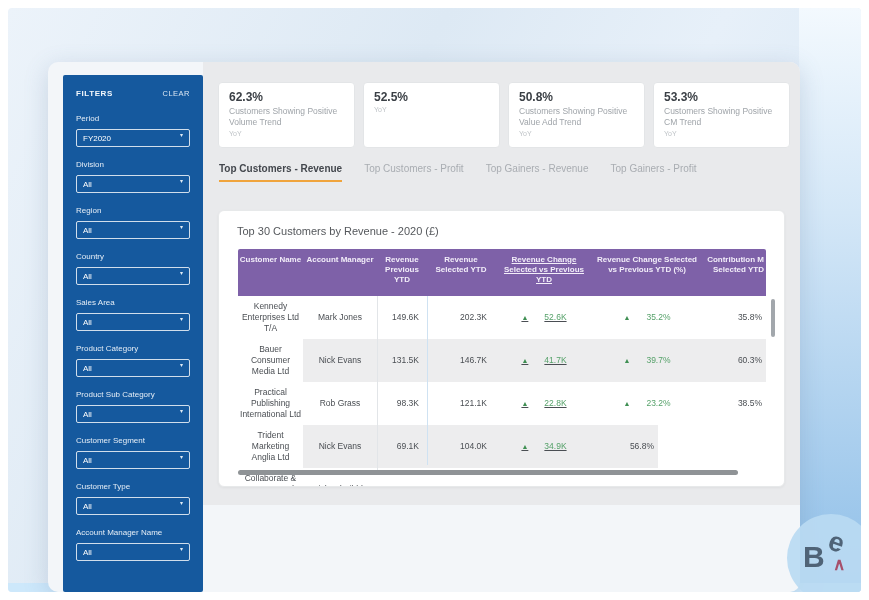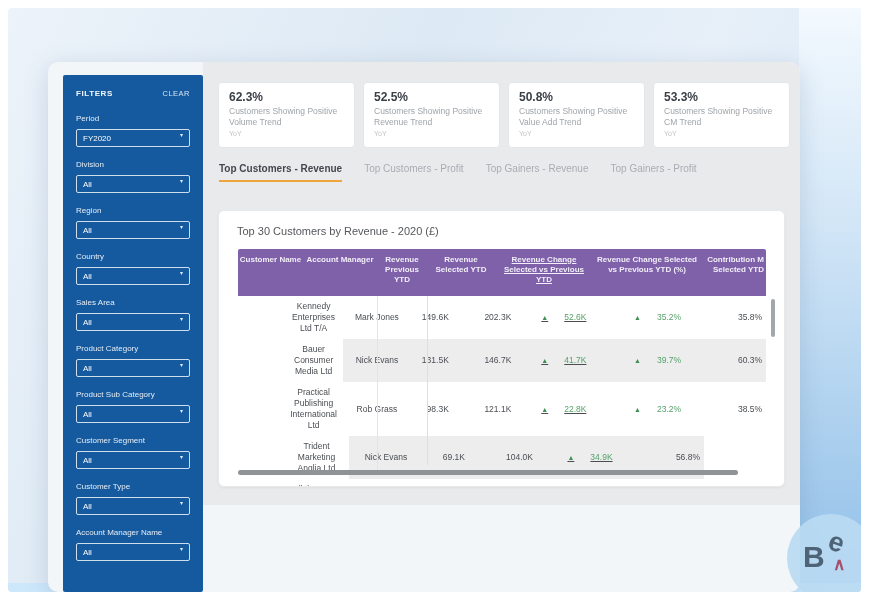--- a/index.html
+++ b/index.html
@@ -73,21 +73,21 @@
     box-shadow:0 1px 3px rgba(0,0,0,.05); overflow:hidden;
   }
   .table-title{ height:38px; line-height:40px; padding:0 18px; font-size:11px; color:#55585c; }
   .table-region{ position:relative; margin-left:19px; width:528px; height:230px; }
 
   .thead{ display:flex; height:47px; background:var(--header-purple,#7E61A8); border-radius:2px 2px 0 0; }
   .hcell{
     font-size:8px; line-height:10px; color:#f2edf9; font-weight:700;
     padding-top:6px; text-align:center;
   }
-  .tbody{ position:relative;margin-left:46px; }
+  .tbody{ position:relative; }
   .trow{ display:flex; align-items:stretch; }
   .tcell{
     font-size:8.5px; line-height:11px; color:#4a4e53;
     display:flex; align-items:center; justify-content:center;
     padding:5px 2px; text-align:center;
   }
   .trow:nth-child(even) .tcell:not(.c1){ background:#EDEDEE; }
 
   .c1{ width:65px; } .c2{ width:74px; } .c3{ width:50px; } .c4{ width:68px; }
   .c5{ width:98px;text-decoration:underline; } .c6{ width:108px; } .c7{ width:65px; }
@@ -225,21 +225,20 @@
       <div class="kpi-row">
 
           <div class="kpi-card">
             <div class="kpi-value">62.3%</div>
             <div class="kpi-label">Customers Showing Positive Volume Trend</div>
             <div class="kpi-period">YoY</div>
           </div>
 
           <div class="kpi-card">
             <div class="kpi-value">52.5%</div>
-            <div class="kpi-label">Customers Showing Positive Revenue Trend</div>
             <div class="kpi-period">YoY</div>
           </div>
 
           <div class="kpi-card">
             <div class="kpi-value">50.8%</div>
             <div class="kpi-label">Customers Showing Positive Value Add Trend</div>
             <div class="kpi-period">YoY</div>
           </div>
 
           <div class="kpi-card">

